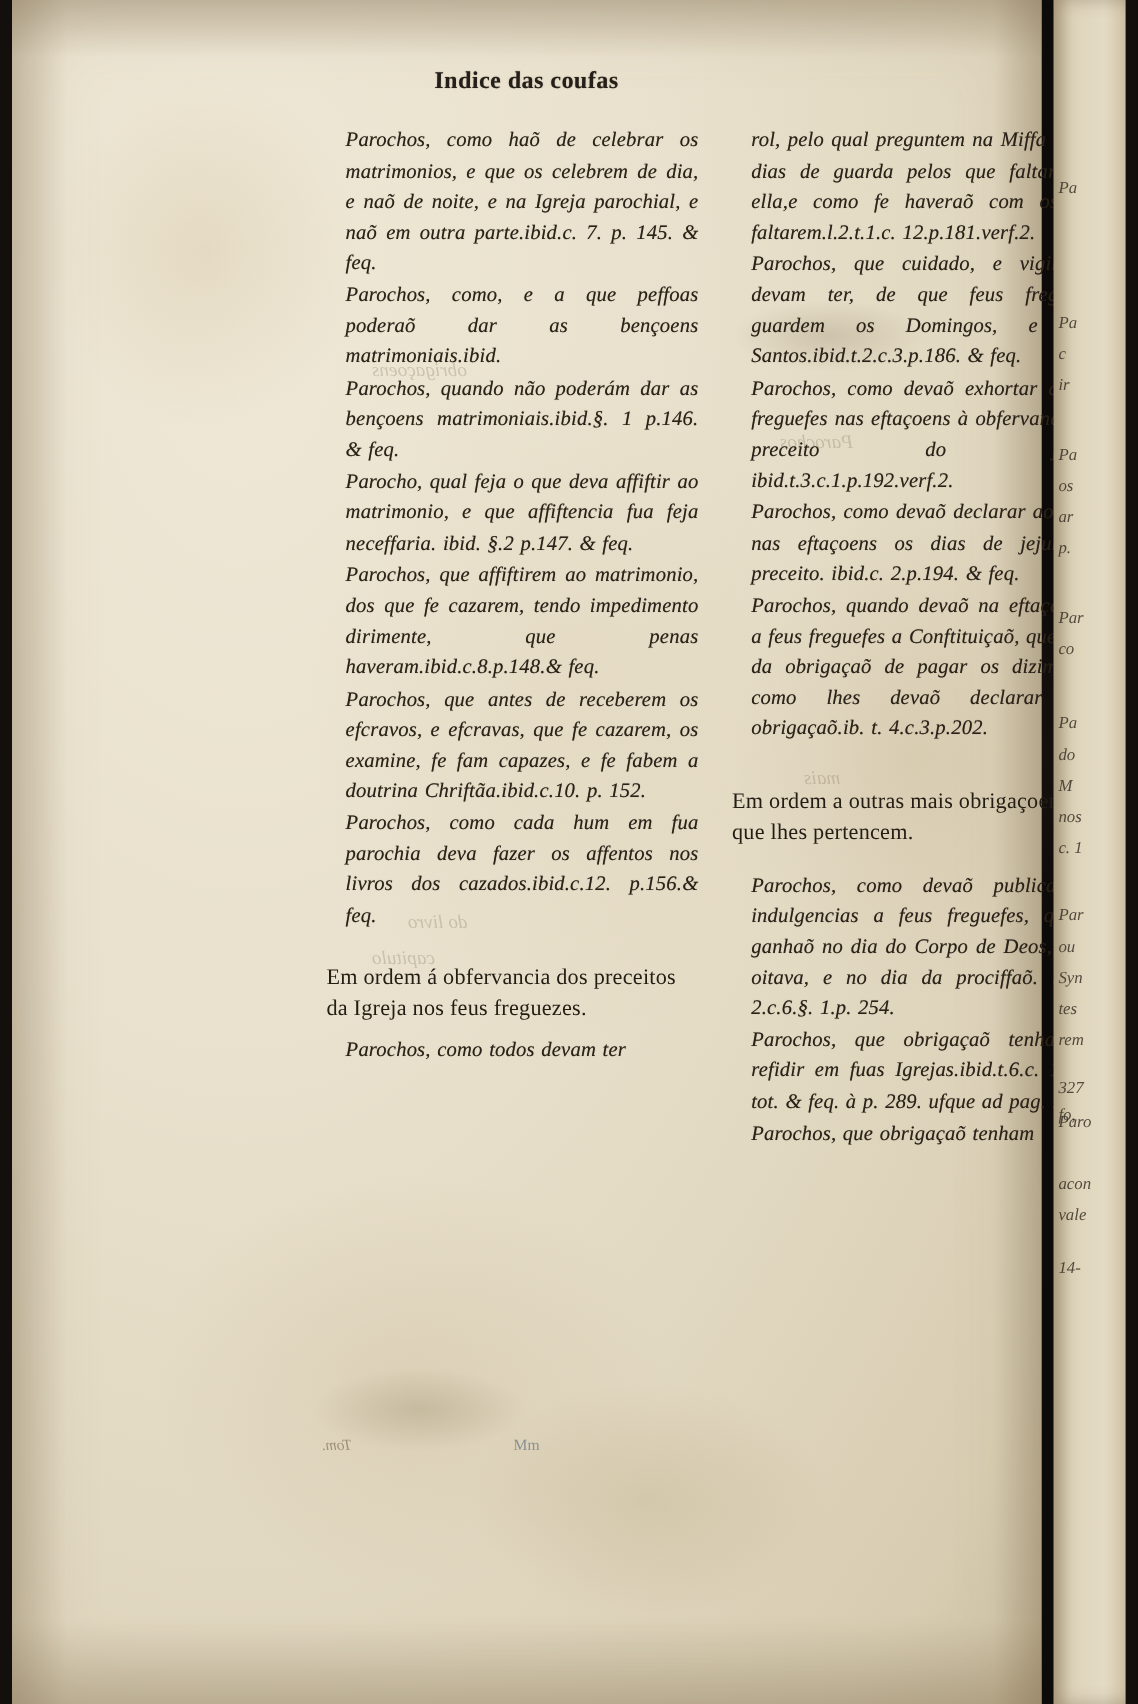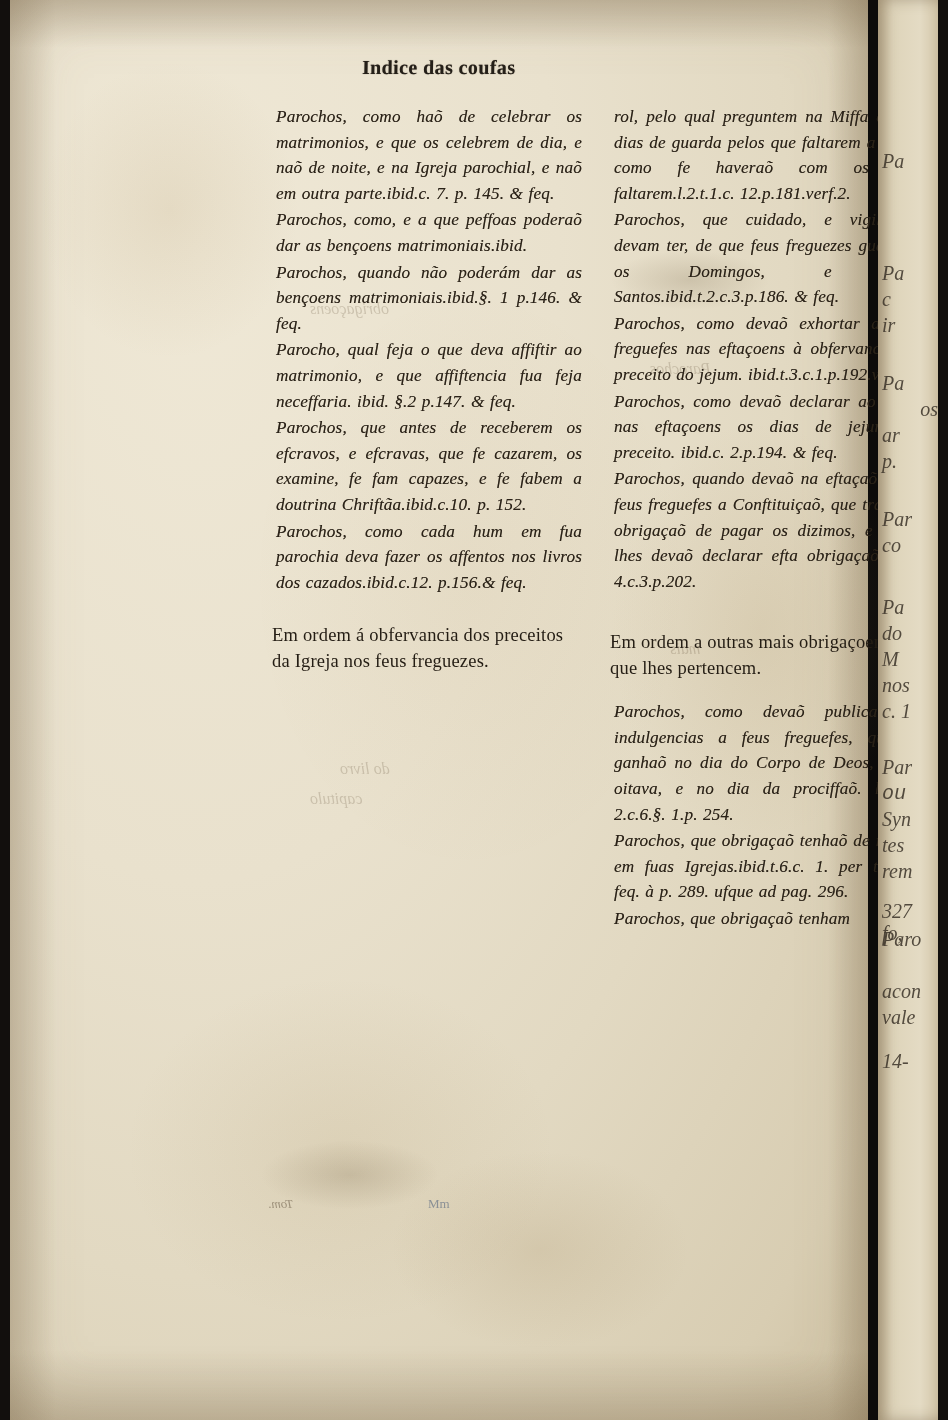--- a/index.html
+++ b/index.html
@@ -68,21 +68,21 @@
     background: linear-gradient(to right, #cbbd9e 0%, #ded4ba 25%, #e4dbc4 70%, #d3c6a9 100%);
     overflow: hidden;
     box-shadow: inset 6px 0 14px rgba(90,70,45,0.35);
   }
   .leaf-next .frag {
     position: absolute;
     left: 4px;
     width: 56px;
     font-style: italic;
     color: #3a3228;
-    font-size: 20px;
+    font-size: 14px;
     white-space: nowrap;
     opacity: 0.85;
   }
 
   
   .running-head {
     position: absolute;
     top: 56px;
     left: 0;
     width: 858px;
@@ -107,21 +107,21 @@
   .col {
     position: absolute;
     top: 0;
     width: 310px;
     color: #2b2318;
   }
   .col-left  { left: 262px; }
   .col-right { left: 600px; }
 
   .entry {
-    margin: 0 0 1px 4px;
+    margin: 0 0 1px 16px;
     font-family: "Liberation Serif", serif;
     font-style: italic;
     font-size: 17.2px;
     line-height: 25.6px;
     text-align: justify;
     text-justify: inter-word;
     letter-spacing: 0.15px;
     word-spacing: 1px;
     color: #2a2218;
     text-shadow: 0 0 0.6px rgba(50,40,26,0.5);
@@ -220,24 +220,26 @@
     <div class="smudge" style="left:600px; top:250px; width:160px; height:60px;"></div>
     <div class="smudge" style="left:250px; top:1140px; width:180px; height:70px;"></div>
 
     <div class="columns">
 
       <div class="col col-left">
         <p class="entry">Parochos, como haõ de celebrar os matrimonios, e que os celebrem de dia, e naõ de noite, e na Igreja parochial, e naõ em outra parte.ibid.c. 7. p. 145. &amp; feq.</p>
         <p class="entry">Parochos, como, e a que peffoas poderaõ dar as bençoens matrimoniais.ibid.</p>
         <p class="entry">Parochos, quando não poderám dar as bençoens matrimoniais.ibid.§. 1 p.146. &amp; feq.</p>
         <p class="entry">Parocho, qual feja o que deva affiftir ao matrimonio, e que affiftencia fua feja neceffaria. ibid. §.2 p.147. &amp; feq.</p>
+        <p class="entry">Parochos, que affiftirem ao matrimonio, dos que fe cazarem, tendo impedimento dirimente, que penas haveram.ibid.c.8.p.148.&amp; feq.</p>
         <p class="entry">Parochos, que antes de receberem os efcravos, e efcravas, que fe cazarem, os examine, fe fam capazes, e fe fabem a doutrina Chriftãa.ibid.c.10. p. 152.</p>
         <p class="entry">Parochos, como cada hum em fua parochia deva fazer os affentos nos livros dos cazados.ibid.c.12. p.156.&amp; feq.</p>
         <div class="spacer-sm"></div>
         <p class="section-head">Em ordem á obfervancia dos preceitos da Igreja nos feus freguezes.</p>
+        <p class="entry">Parochos, como todos devam ter</p>
       </div>
 
       <div class="col col-right">
         <p class="entry">rol, pelo qual preguntem na Miffa em os dias de guarda pelos que faltarem a ella,e como fe haveraõ com os que faltarem.l.2.t.1.c. 12.p.181.verf.2.</p>
         <p class="entry">Parochos, que cuidado, e vigilancia devam ter, de que feus freguezes guardem os Domingos, e dias Santos.ibid.t.2.c.3.p.186. &amp; feq.</p>
         <p class="entry">Parochos, como devaõ exhortar a feus freguefes nas eftaçoens à obfervancia do preceito do jejum. ibid.t.3.c.1.p.192.verf.2.</p>
         <p class="entry">Parochos, como devaõ declarar ao Povo nas eftaçoens os dias de jejum de preceito. ibid.c. 2.p.194. &amp; feq.</p>
         <p class="entry">Parochos, quando devaõ na eftaçaõ ler a feus freguefes a Conftituiçaõ, que trata da obrigaçaõ de pagar os dizimos, e como lhes devaõ declarar efta obrigaçaõ.ib. t. 4.c.3.p.202.</p>
         <div class="spacer-md"></div>
         <p class="section-head left-align">Em ordem a outras mais obrigaçoens, que lhes pertencem.</p>
@@ -253,32 +255,32 @@
     <div class="sig-left">Tom.</div>
     <div class="sig-center">Mm</div>
   </div>
 
   <div class="leaf-next">
     <div class="frag" style="top:150px;">Pa</div>
     <div class="frag" style="top:262px;">Pa</div>
     <div class="frag" style="top:288px;">c</div>
     <div class="frag" style="top:314px;">ir</div>
     <div class="frag" style="top:372px;">Pa</div>
-    <div class="frag" style="top:398px;text-align:right;">os</div>
+    <div class="frag" style="top:398px;">os</div>
     <div class="frag" style="top:424px;">ar</div>
     <div class="frag" style="top:450px;">p.</div>
     <div class="frag" style="top:508px;">Par</div>
     <div class="frag" style="top:534px;">co</div>
     <div class="frag" style="top:596px;">Pa</div>
     <div class="frag" style="top:622px;">do</div>
     <div class="frag" style="top:648px;">M</div>
     <div class="frag" style="top:674px;">nos</div>
     <div class="frag" style="top:700px;">c. 1</div>
     <div class="frag" style="top:756px;">Par</div>
-    <div class="frag" style="top:782px;font-family:Liberation Mono, monospace;">ou</div>
+    <div class="frag" style="top:782px;">ou</div>
     <div class="frag" style="top:808px;">Syn</div>
     <div class="frag" style="top:834px;">tes</div>
     <div class="frag" style="top:860px;">rem</div>
     <div class="frag" style="top:900px;">327</div>
     <div class="frag" style="top:928px;">Paro</div>
     <div class="frag" style="top:922px;">fo,</div>
     <div class="frag" style="top:980px;">acon</div>
     <div class="frag" style="top:1006px;">vale</div>
     <div class="frag" style="top:1050px;">14-</div>
   </div>

